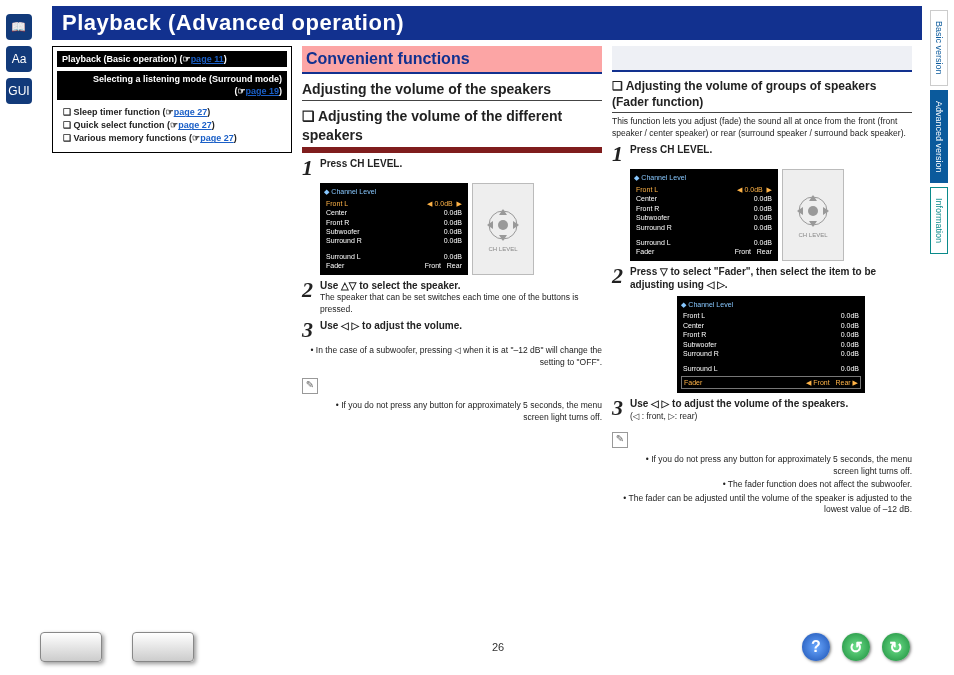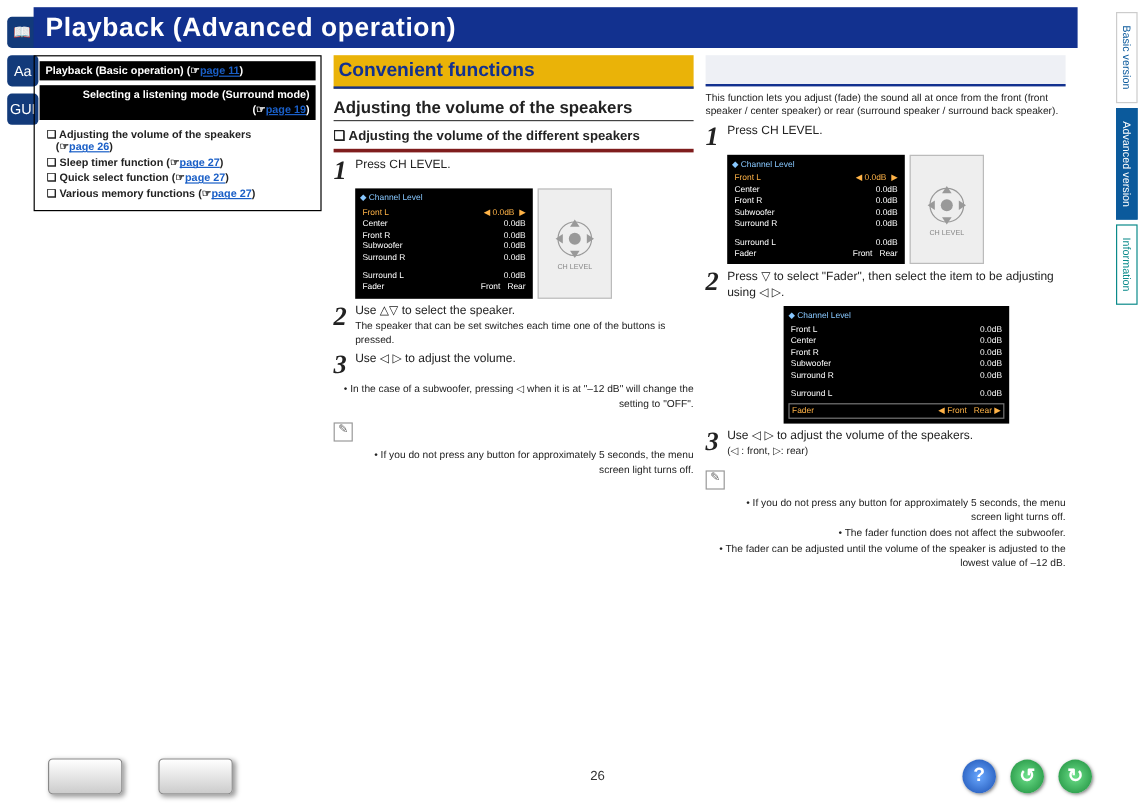--- a/index.html
+++ b/index.html
@@ -49,21 +49,21 @@
     border: 1px solid #ccc;
     background: #fff;
   }
   .rtab.active {
     background: #0b5a9c;
     color: #fff;
     border-color: #0b5a9c;
   }
   .page {
     position: absolute;
-    left: 28px; top: 6px;
+    left: 52px; top: 6px;
     width: 870px;
     height: 640px;
   }
   .titlebar {
     background: #12318f;
     color: #fff;
     font-family: "Arial Narrow", Arial, sans-serif;
     font-size: 22px;
     font-weight: bold;
     padding: 4px 10px;
@@ -100,60 +100,60 @@
   }
   .pl { color: #1a5fc7; text-decoration: underline; }
   .navlist { padding: 4px 2px 2px 6px; font-weight: bold; }
   .navlist div { margin: 3px 0; }
   .col {
     width: 300px;
     font-size: 8.5px;
     line-height: 1.35;
   }
   .sectionbar {
-    background: #eab308;
+    background: #fca5a5;
     border-bottom: 2px solid #12318f;
     color: #12318f;
     font-family: "Arial Narrow", Arial, sans-serif;
     font-size: 16px;
     font-weight: bold;
     padding: 2px 4px;
     margin-bottom: 4px;
   }
   .h1 {
     font-family: "Arial Narrow", Arial, sans-serif;
     font-size: 14px;
     font-weight: bold;
     border-bottom: 1px solid #444;
     padding-bottom: 2px;
     margin: 6px 0 3px;
   }
   .h2 {
     font-family: "Arial Narrow", Arial, sans-serif;
-    font-size: 11px;
+    font-size: 14px;
     font-weight: bold;
     margin: 6px 0 3px;
-    border-bottom: 3px solid #7f1d1d;
+    border-bottom: 6px solid #7f1d1d;
     padding-bottom: 2px;
   }
   .step {
     display: flex;
     align-items: flex-start;
     margin: 4px 0;
   }
   .stepnum {
     font-family: "Times New Roman", serif;
     font-style: italic;
     font-weight: bold;
     font-size: 22px;
     width: 18px;
     line-height: 1;
   }
   .stepbody { flex: 1; }
-  .stepbody .b { font-weight: normal; font-family: "Arial Narrow", Arial; font-size:10px;}
+  .stepbody .b { font-weight: bold; font-family: "Arial Narrow", Arial; font-size:10px;}
   .screenbox {
     display: flex;
     gap: 4px;
     margin: 4px 0 4px 18px;
   }
   .osd {
     background: #000;
     color: #fff;
     font-size: 7px;
     width: 140px;
@@ -246,21 +246,20 @@
 
     <div class="navcol">
       <div class="navbox">
         <div class="navhead">
           <span>Playback (Basic operation)</span> (☞<span class="pl">page 11</span>)
         </div>
         <div class="navhead2">
           <span>Selecting a listening mode (Surround mode)</span><br>(☞<span class="pl">page 19</span>)
         </div>
         <div class="navlist">
-          <div>❏ <span>Adjusting the volume of the speakers</span><br>&nbsp;&nbsp;&nbsp;(☞<span class="pl">page 26</span>)</div>
           <div>❏ <span>Sleep timer function</span> (☞<span class="pl">page 27</span>)</div>
           <div>❏ <span>Quick select function</span> (☞<span class="pl">page 27</span>)</div>
           <div>❏ <span>Various memory functions</span> (☞<span class="pl">page 27</span>)</div>
         </div>
       </div>
     </div>
 
     <div class="col">
       <div class="sectionbar">Convenient functions</div>
       <div class="h1">Adjusting the volume of the speakers</div>
@@ -329,20 +328,21 @@
         <div>• <span>In the case of a subwoofer, pressing ◁ when it is at "–12 dB" will change the setting to "OFF".</span></div>
       </div>
       <div class="pen">✎</div>
       <div class="bullets">
         <div>• <span>If you do not press any button for approximately 5 seconds, the menu screen light turns off.</span></div>
       </div>
     </div>
 
     <div class="col">
       <div style="height:24px;border-bottom:2px solid #12318f;background:#eef0f5;margin-bottom:4px;"></div>
+      <div class="h2" style="font-size:12px;border-bottom:1px solid #444">❏ Adjusting the volume of groups of speakers (Fader function)</div>
       <div>This function lets you adjust (fade) the sound all at once from the front (front speaker / center speaker) or rear (surround speaker / surround back speaker).</div>
 
       <div class="step">
         <div class="stepnum">1</div>
         <div class="stepbody"><span class="b"><span>Press </span><span>CH LEVEL.</span></span></div>
       </div>
       <div class="screenbox">
         <div class="osd">
           <div class="hdr">◆ <span>Channel Level</span></div>
           <div class="row hl">

